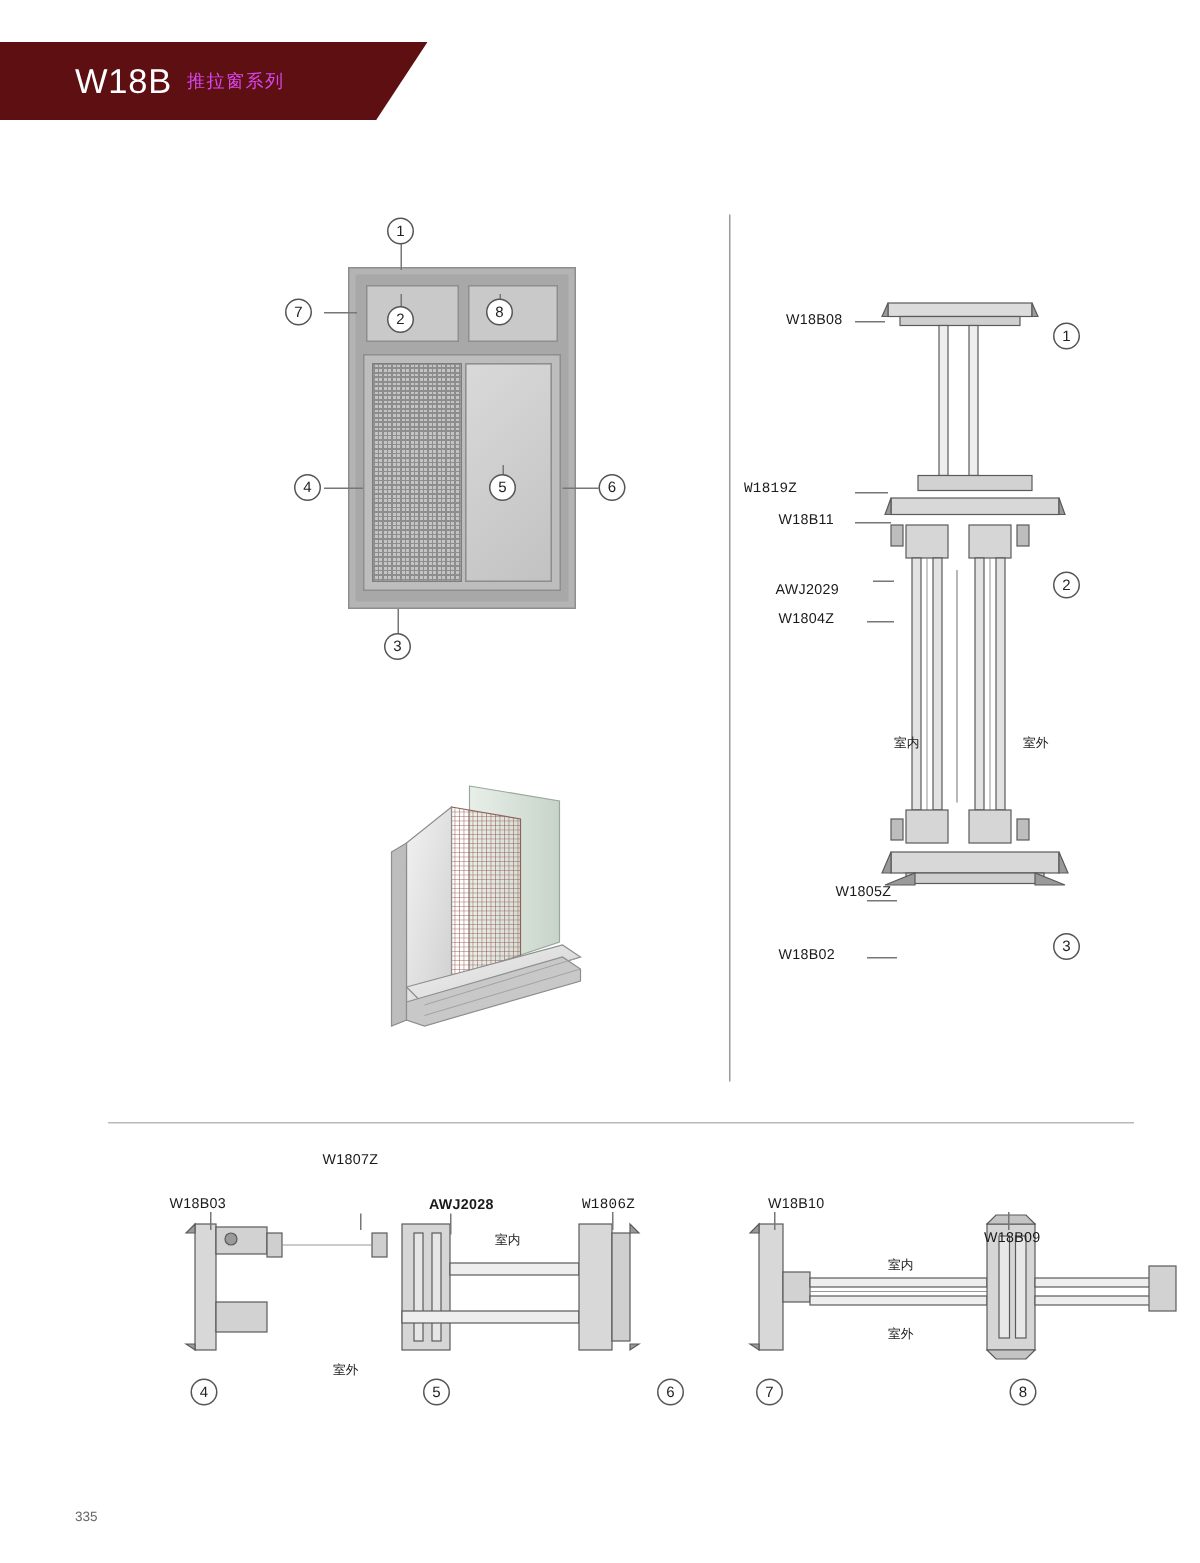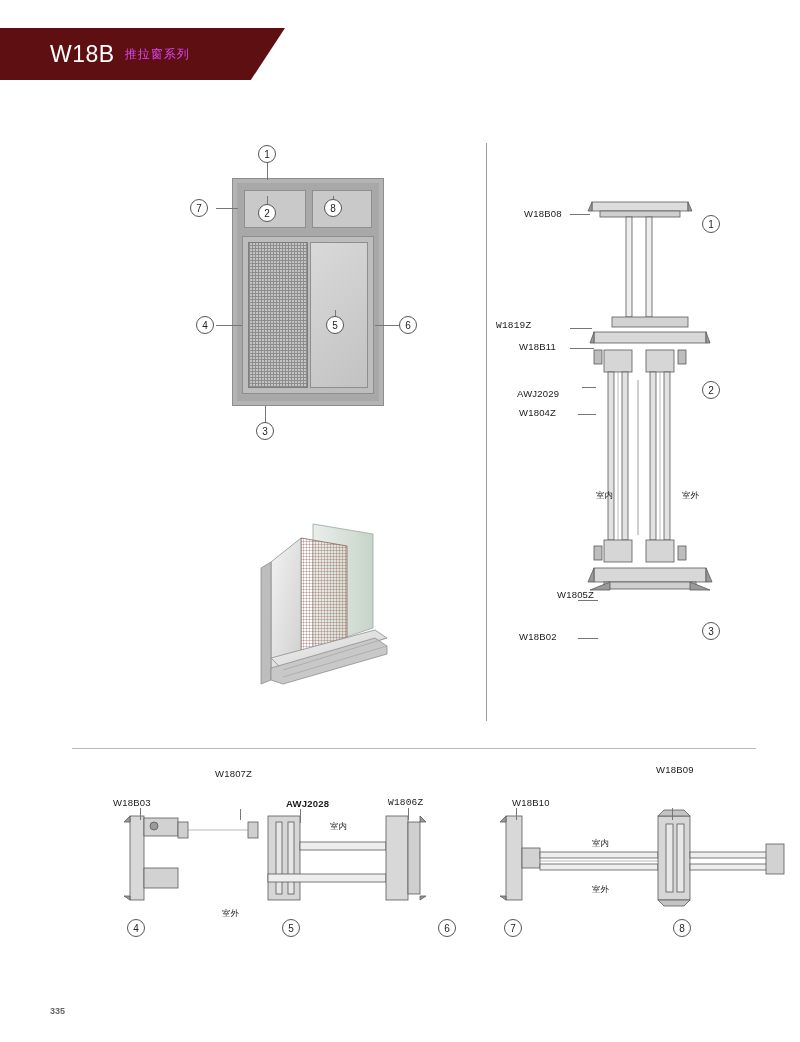--- a/index.html
+++ b/index.html
@@ -164,21 +164,20 @@
   
   .section-svg { position: absolute; }
 
   
   .page-num {
     position: absolute;
     left: 50px;
     bottom: 26px;
     font-size: 9px;
     color: #666;
-    font-weight: bold;
   }
 </style>
 </head>
 <body>
 
 <div class="header-banner">
   <span class="header-code">W18B</span>
   <span class="header-title">推拉窗系列</span>
 </div>
 
@@ -376,21 +375,21 @@
     <path d="M160 8 L192 8 L186 2 L166 2 Z" fill="#c4c4c4"></path>
     <path d="M160 92 L192 92 L186 98 L166 98 Z" fill="#c4c4c4"></path>
 
     <rect x="192" y="44" width="92" height="6" fill="#eeeeee"></rect>
     <rect x="192" y="56" width="92" height="6" fill="#eeeeee"></rect>
     <rect x="268" y="36" width="18" height="30" fill="#d2d2d2"></rect>
   </g>
 </svg>
 
 <div class="lbl" style="left:512px; top:797px;">W18B10</div>
-<div class="lbl" style="left:656px; top:764px;">W18B09</div>
+<div class="lbl" style="left:656px; top:820px;">W18B09</div>
 
 <div class="ln ln-v" style="left:516px; top:808px; height:12px;"></div>
 <div class="ln ln-v" style="left:672px; top:808px; height:12px;"></div>
 
 <div class="lbl-cn" style="left:592px; top:838px;">室内</div>
 <div class="lbl-cn" style="left:592px; top:884px;">室外</div>
 
 <div class="callout" style="left:504px; top:919px;">7</div>
 <div class="callout" style="left:673px; top:919px;">8</div>
 

